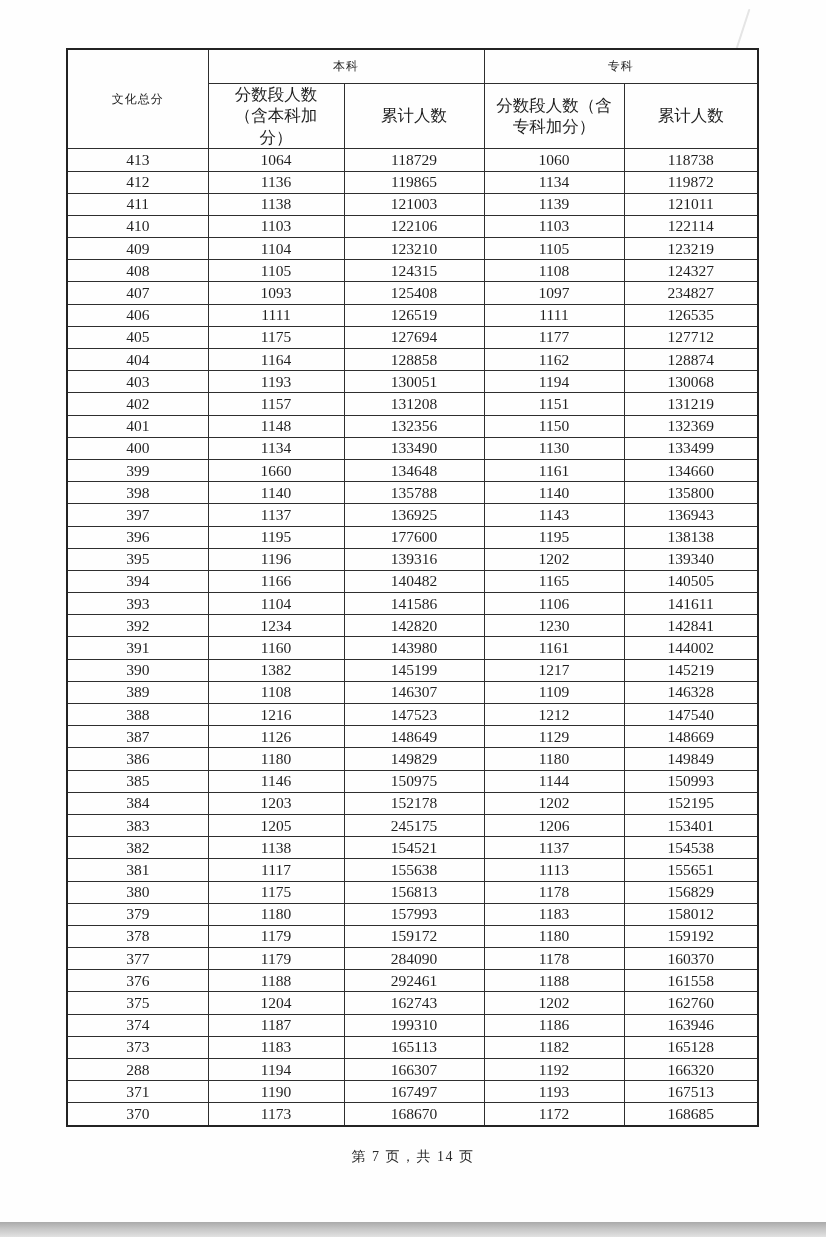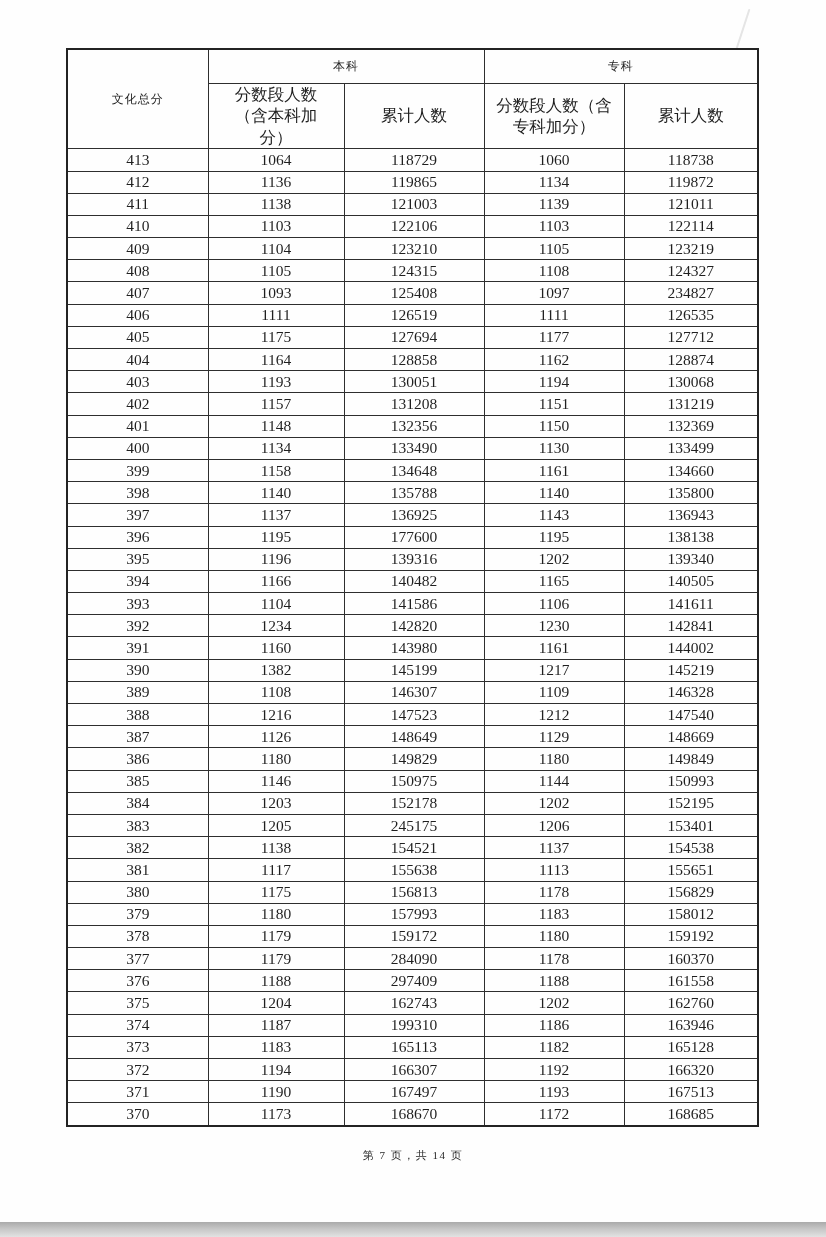--- a/index.html
+++ b/index.html
@@ -71,21 +71,21 @@
     height: 21.2px;
     font-size: 15.5px;
     font-family: "Liberation Serif", "DejaVu Serif", serif;
   }
   .footer {
     position: absolute;
     left: 0;
     top: 1148px;
     width: 826px;
     text-align: center;
-    font-size: 11px;
+    font-size: 14px;
     color: #2a2a2a;
     letter-spacing: 1.5px;
   }
   .viewer-bottom-edge {
     position: absolute;
     left: 0;
     bottom: 0;
     width: 826px;
     height: 15px;
     background: linear-gradient(to bottom, #aaaaaa 0%, #c6c6c6 45%, #e2e2e2 100%);
@@ -213,21 +213,21 @@
         </tr>
         <tr>
           <td>400</td>
           <td>1134</td>
           <td>133490</td>
           <td>1130</td>
           <td>133499</td>
         </tr>
         <tr>
           <td>399</td>
-          <td>1158</td>
+          <td>1660</td>
           <td>134648</td>
           <td>1161</td>
           <td>134660</td>
         </tr>
         <tr>
           <td>398</td>
           <td>1140</td>
           <td>135788</td>
           <td>1140</td>
           <td>135800</td>
@@ -375,21 +375,21 @@
         <tr>
           <td>377</td>
           <td>1179</td>
           <td>284090</td>
           <td>1178</td>
           <td>160370</td>
         </tr>
         <tr>
           <td>376</td>
           <td>1188</td>
-          <td>297409</td>
+          <td>292461</td>
           <td>1188</td>
           <td>161558</td>
         </tr>
         <tr>
           <td>375</td>
           <td>1204</td>
           <td>162743</td>
           <td>1202</td>
           <td>162760</td>
         </tr>
@@ -401,21 +401,21 @@
           <td>163946</td>
         </tr>
         <tr>
           <td>373</td>
           <td>1183</td>
           <td>165113</td>
           <td>1182</td>
           <td>165128</td>
         </tr>
         <tr>
-          <td>372</td>
+          <td>288</td>
           <td>1194</td>
           <td>166307</td>
           <td>1192</td>
           <td>166320</td>
         </tr>
         <tr>
           <td>371</td>
           <td>1190</td>
           <td>167497</td>
           <td>1193</td>

